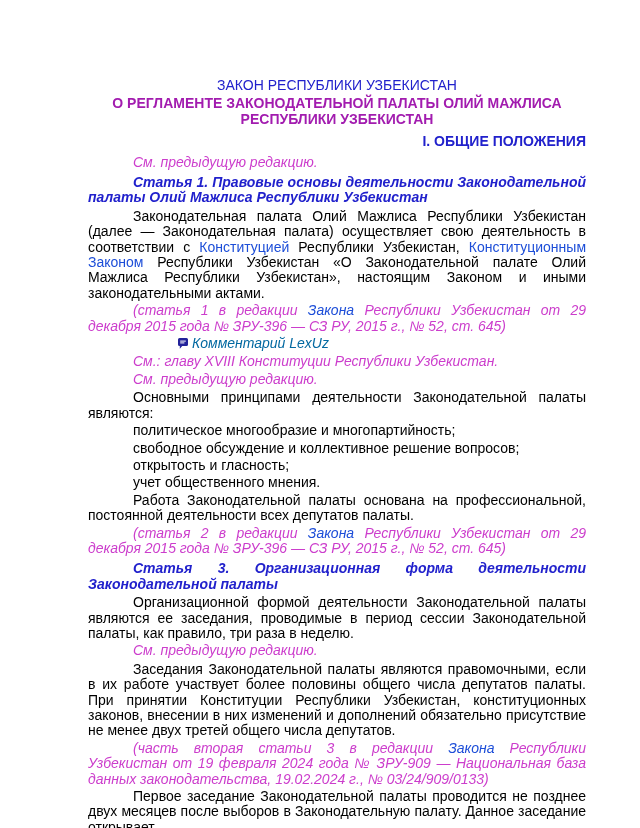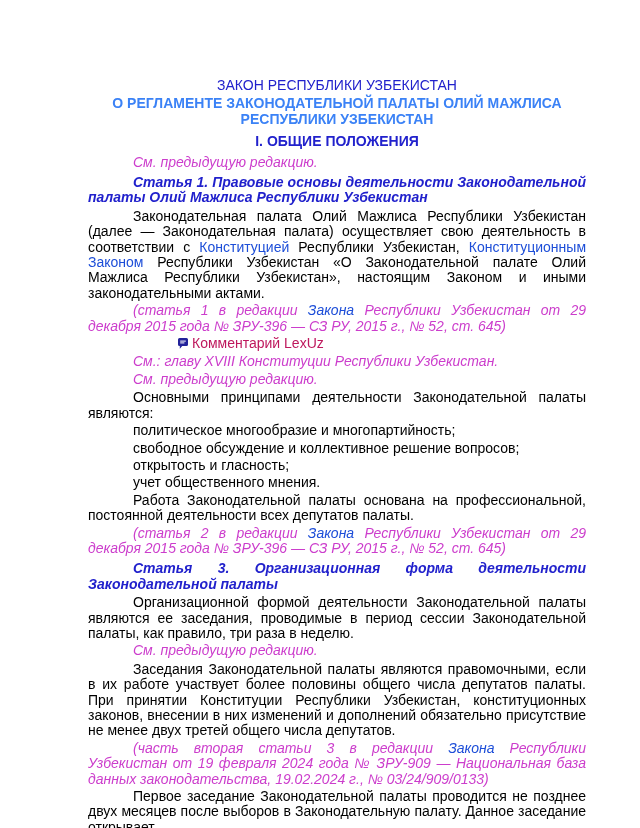--- a/index.html
+++ b/index.html
@@ -12,22 +12,22 @@
   }
   .page {
     padding: 78px 54px 0 88px;
     font-size: 14px;
     line-height: 15.4px;
     color: #000000;
   }
   p { margin: 0 0 2px 0; }
   .center { text-align: center; }
   .title    { color: #2121cc; margin-bottom: 3px; }
-  .subtitle { color: #3b82f6; font-weight: bold; margin-bottom: 7px; }
-  .chapter  { color: #2121cc; font-weight: bold; margin: 6px 0 5px 0; }
+  .subtitle { color: #a21caf; font-weight: bold; margin-bottom: 7px; }
+  .chapter  { color: #2121cc; font-weight: bold; margin: 6px 0 5px 0; text-align: right; }
   .article-heading {
     color: #2121cc;
     font-weight: bold;
     text-align: justify;
     text-indent: 45px;
     margin: 5px 0 3px 0;
     font-style: italic;
   }
   .body-p {
     text-align: justify;
@@ -39,21 +39,22 @@
     text-indent: 45px;
     margin: 2px 0 3px 0;
   }
   .note {
     color: #cc3dcc;
     font-style: italic;
     text-align: justify;
     text-indent: 45px;
   }
   .comment-line {
-    color: #be185d;
+    color: #0369a1;
+    font-style: italic;
     text-indent: 45px;
     margin: 2px 0 2px 0;
   }
   .glink { color: #1d4ed8; cursor: pointer; }
   .see, .comment-line { cursor: default; }
   .lexuz-icon {
     display: inline-block;
     vertical-align: -1px;
     margin-right: 4px;
     line-height: 0;

